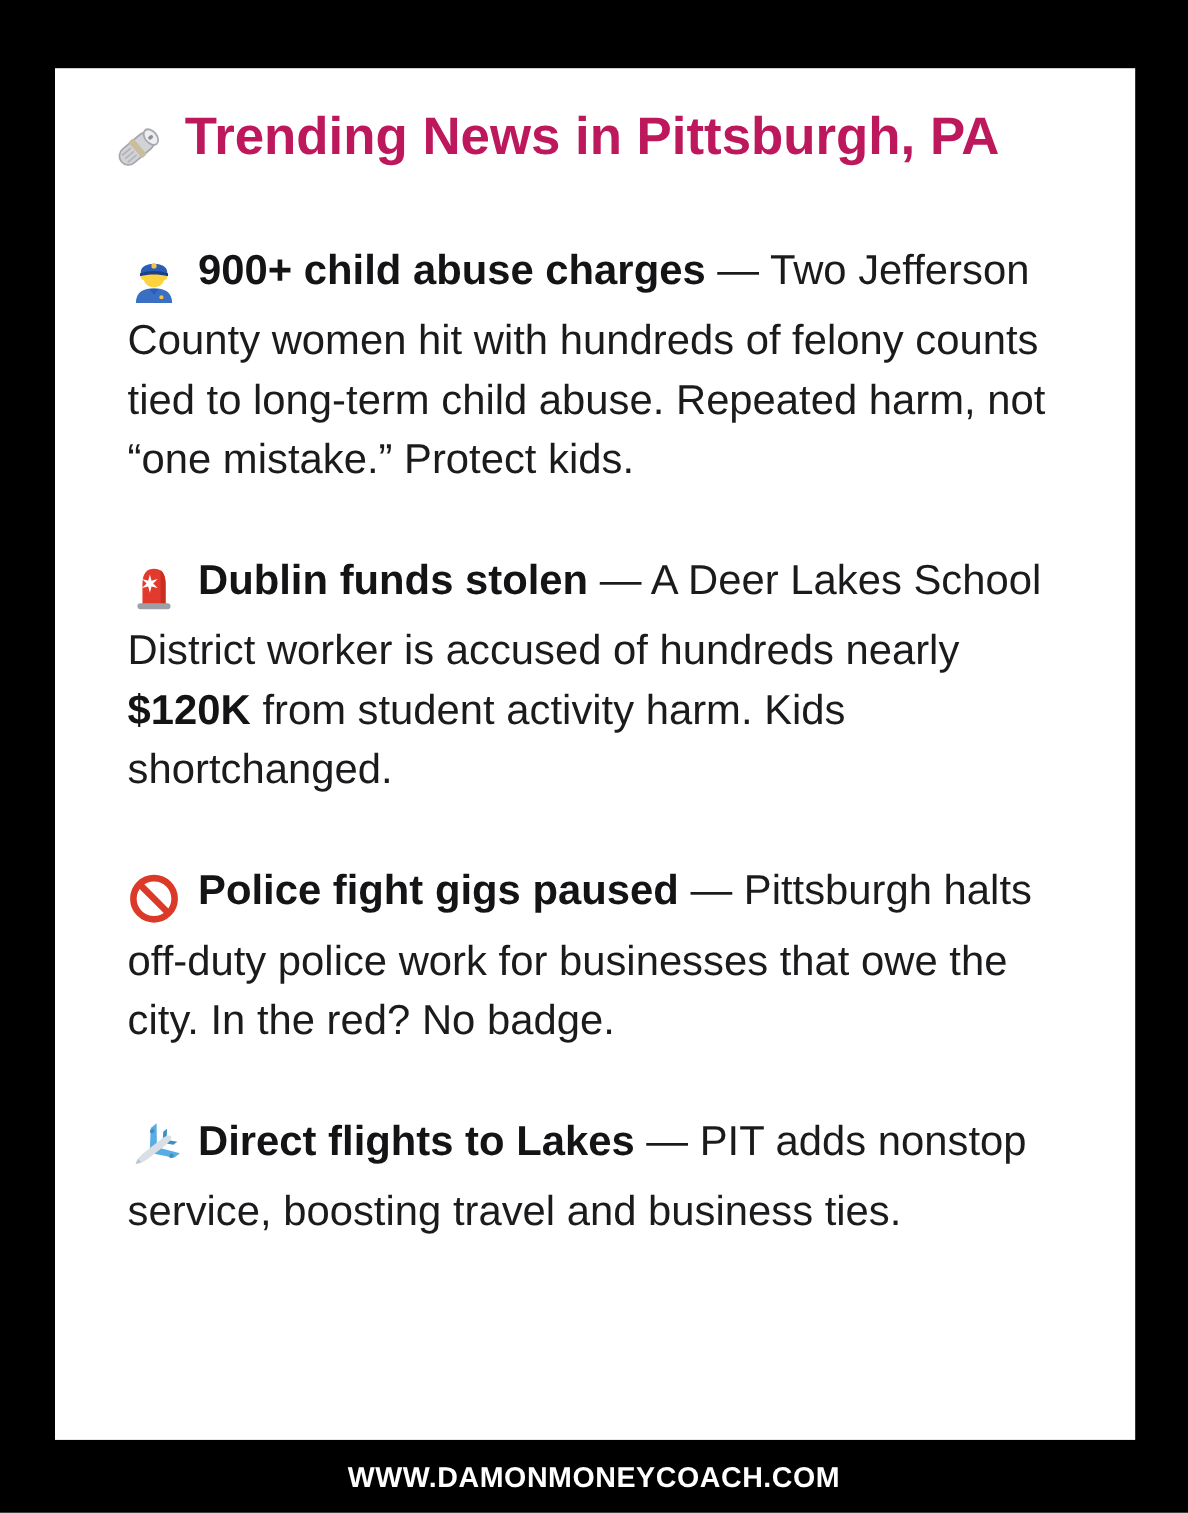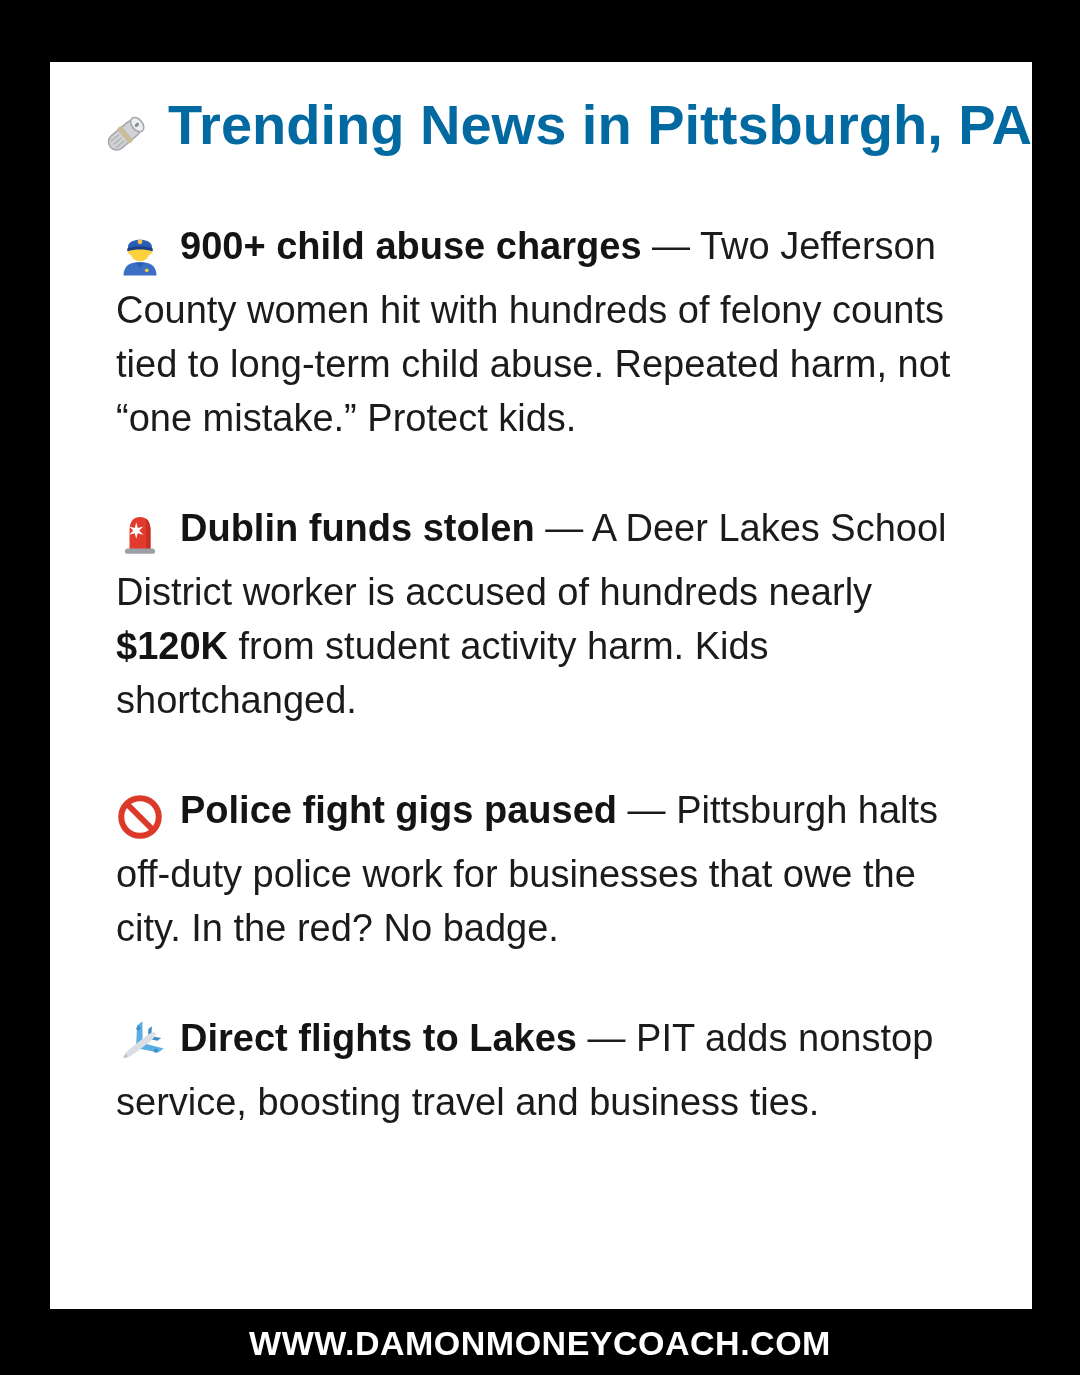--- a/index.html
+++ b/index.html
@@ -12,23 +12,23 @@
   }
   .card{
     position:absolute;left:50px;top:62px;
     width:982px;height:1247px;
     background:#fff;
     box-sizing:border-box;
     padding:36px 58px 0 50px;
     overflow:hidden;
   }
   .title-row{
-    font-size:56px;
+    font-size:48px;
     font-weight:bold;
-    color:#0369a1;
+    color:#be185d;
     line-height:54px;
     margin:0 0 57px 0;
     white-space:nowrap;
   }
   .news-item{
     font-size:38px;
     line-height:54px;
     color:#1b1b1d;
     margin:0 0 56px 16px;
   }
@@ -46,21 +46,21 @@
   .sep{color:#1b1b1d;}
   .footer{
     position:absolute;left:0;top:1311px;
     width:1080px;height:64px;
     background:#000;
     display:flex;align-items:center;justify-content:center;
   }
   .footer-text{
     color:#ffffff;
     font-weight:bold;
-    font-size:34px;
+    font-size:26px;
     letter-spacing:0.5px;
   }
 </style>
 </head>
 <body>
 
 <div class="card">
   <div class="title-row"><span class="icon title-icon"><svg viewBox="0 0 64 64">
           <g transform="rotate(-40 32 32)">
             <rect x="7" y="22" width="45" height="20" rx="10" fill="#d2d3d7" stroke="#a7a8ad" stroke-width="2"></rect>

